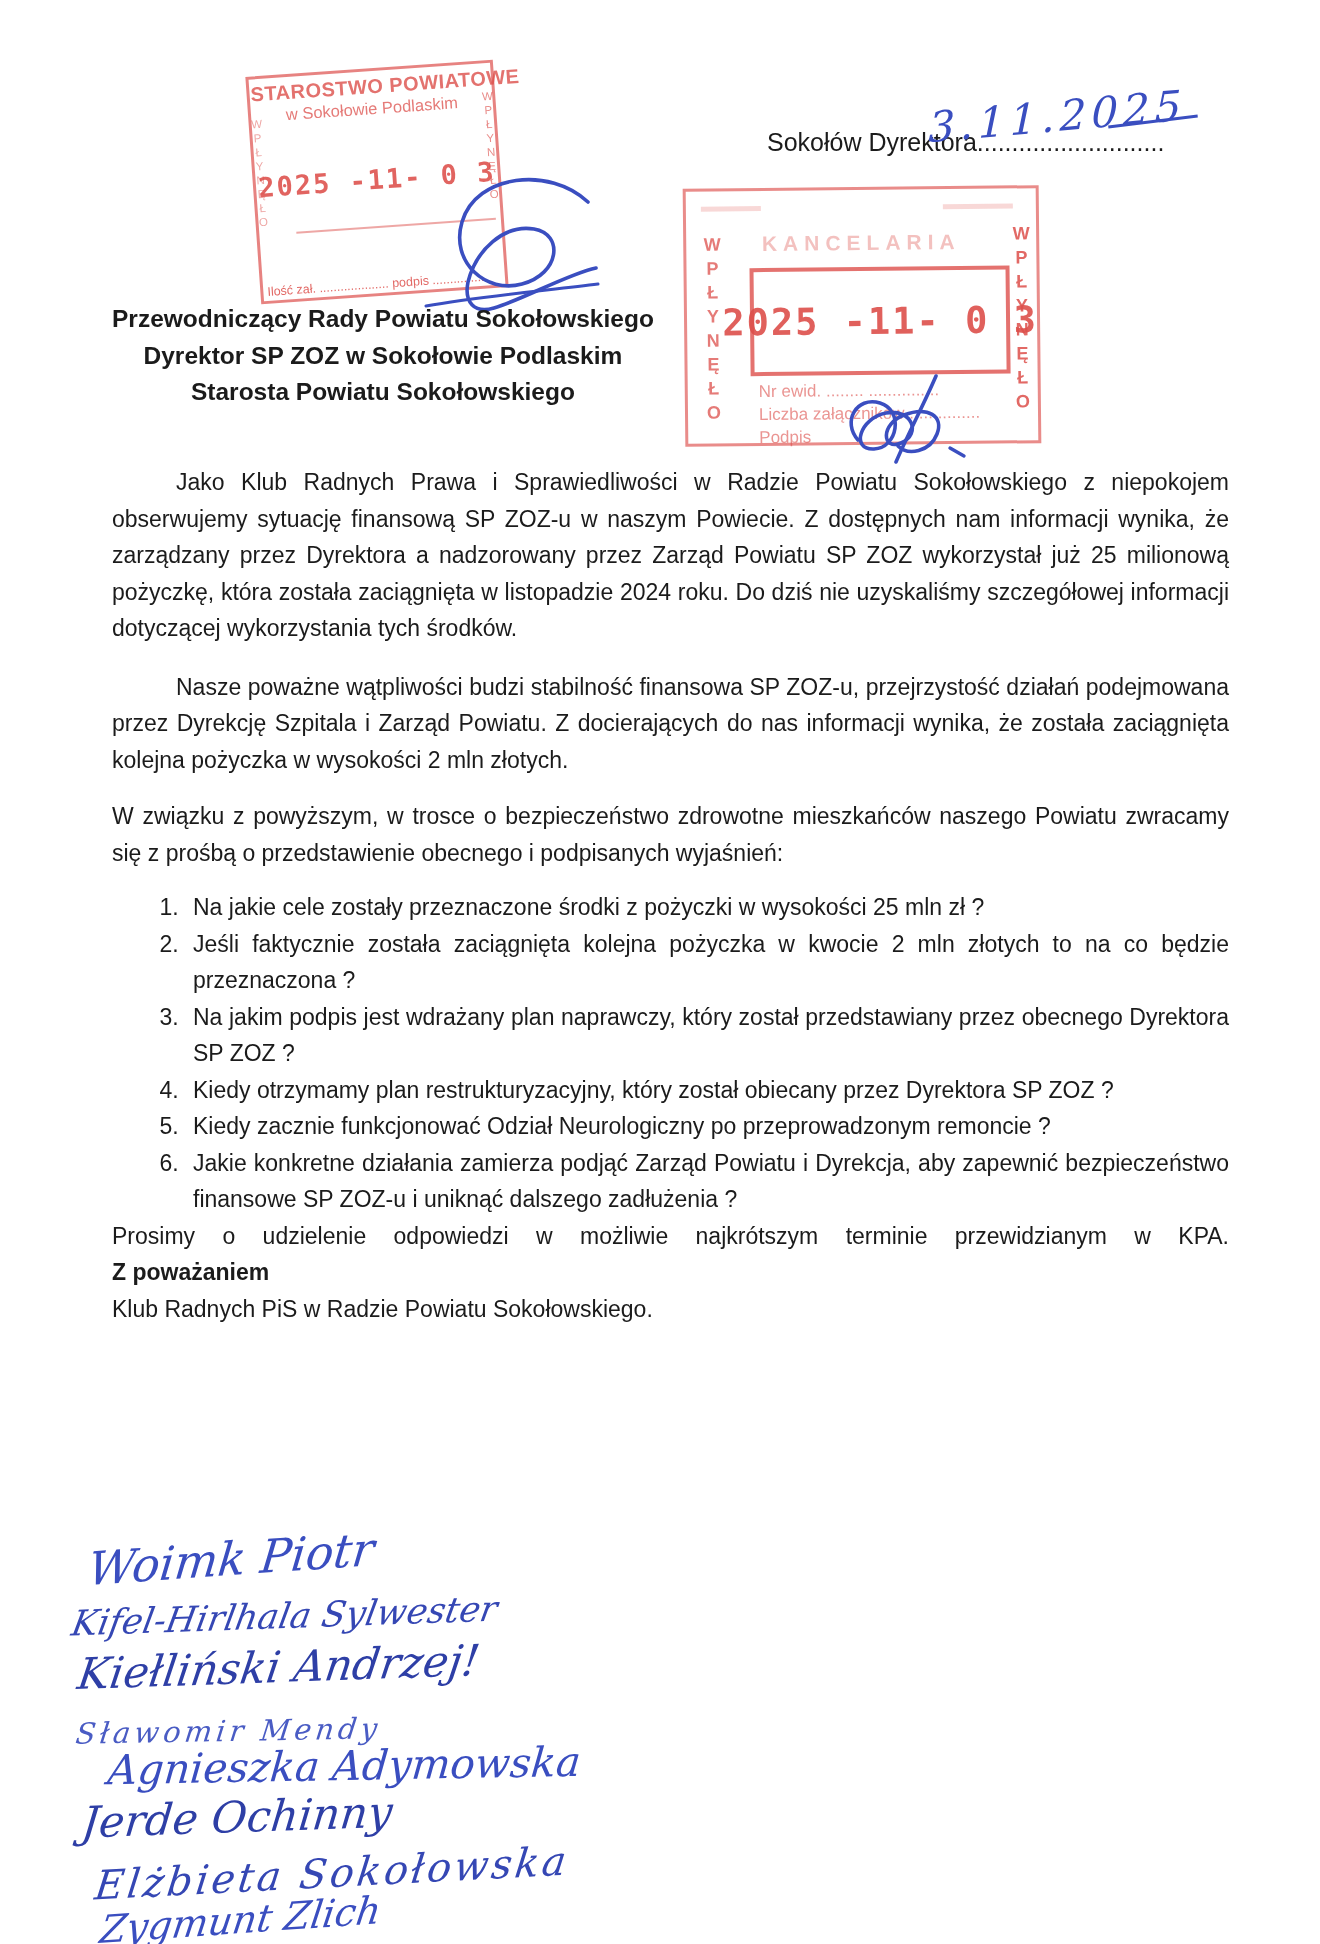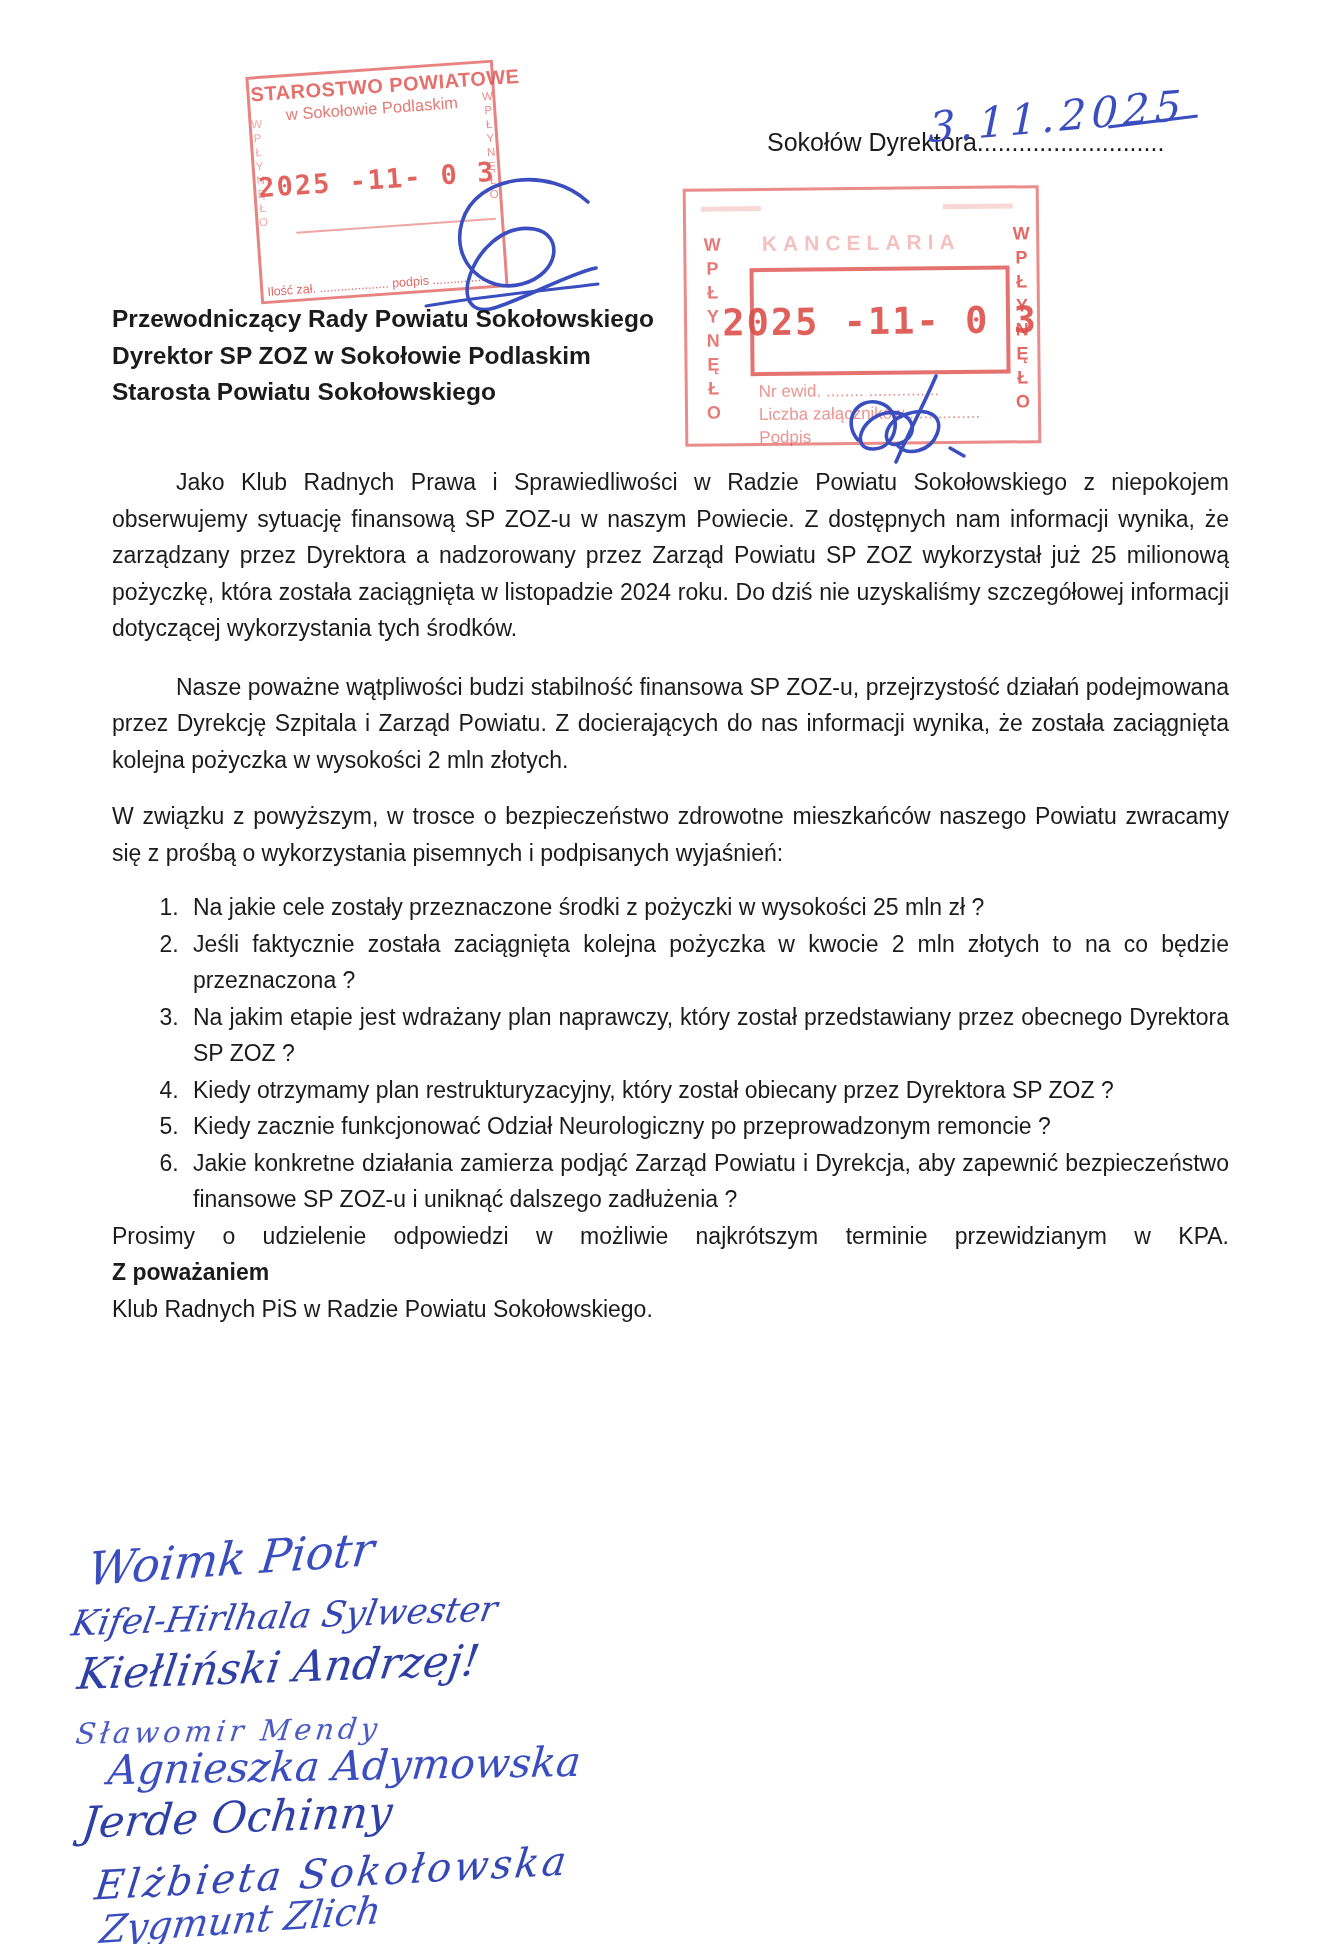--- a/index.html
+++ b/index.html
@@ -60,21 +60,21 @@
   .s2-left  { position:absolute; left:18px;  top:46px; font-size:18px; font-weight:bold;
     letter-spacing:4px; opacity:.75; }
   .s2-right { position:absolute; right:8px; top:38px; font-size:18px; font-weight:bold;
     letter-spacing:4px; opacity:.85; }
 
   .scribble { position:absolute; }
   .scribble svg { display:block; }
 
   
   .recipients { position:absolute; left:112px; top:301px; font-size:24.5px;
-    font-weight:bold; line-height:36.5px; }
+    font-weight:bold; line-height:36.5px;text-align:center; }
 
   
   .doc { position:absolute; left:112px; top:464px; width:1117px;
     font-size:23px; line-height:36.5px; text-align:justify; }
   .doc p { margin:0; }
   .p-indent { text-indent:64px; }
   .gap-a { margin-bottom:22px !important; }
   .gap-b { margin-bottom:20px !important; }
   .gap-c { margin-bottom:18px !important; }
   .doc ol { margin:0; padding-left:73px; }
@@ -151,25 +151,25 @@
 
   <div class="recipients">
     <div>Przewodniczący Rady Powiatu Sokołowskiego</div>
     <div>Dyrektor SP ZOZ w Sokołowie Podlaskim</div>
     <div>Starosta Powiatu Sokołowskiego</div>
   </div>
 
   <div class="doc">
     <p class="p-indent gap-a">Jako Klub Radnych Prawa i Sprawiedliwości w Radzie Powiatu Sokołowskiego z niepokojem obserwujemy sytuację finansową SP ZOZ-u w naszym Powiecie. Z dostępnych nam informacji wynika, że zarządzany przez Dyrektora a nadzorowany przez Zarząd Powiatu SP ZOZ wykorzystał już 25 milionową pożyczkę, która została zaciągnięta w listopadzie 2024 roku. Do dziś nie uzyskaliśmy szczegółowej informacji dotyczącej wykorzystania tych środków.</p>
     <p class="p-indent gap-b">Nasze poważne wątpliwości budzi stabilność finansowa SP ZOZ-u, przejrzystość działań podejmowana przez Dyrekcję Szpitala i Zarząd Powiatu. Z docierających do nas informacji wynika, że została zaciągnięta kolejna pożyczka w wysokości 2 mln złotych.</p>
-    <p class="gap-c">W związku z powyższym, w trosce o bezpieczeństwo zdrowotne mieszkańców naszego Powiatu zwracamy się z prośbą o wykorzystania pisemnych i podpisanych wyjaśnień:</p>
+    <p class="gap-c">W związku z powyższym, w trosce o bezpieczeństwo zdrowotne mieszkańców naszego Powiatu zwracamy się z prośbą o przedstawienie obecnego i podpisanych wyjaśnień:</p>
     <ol>
       <li>Na jakie cele zostały przeznaczone środki z pożyczki w wysokości 25 mln zł ?</li>
       <li>Jeśli faktycznie została zaciągnięta kolejna pożyczka w kwocie 2 mln złotych to na co będzie przeznaczona ?</li>
-      <li>Na jakim etapie jest wdrażany plan naprawczy, który został przedstawiany przez obecnego Dyrektora SP ZOZ ?</li>
+      <li>Na jakim podpis jest wdrażany plan naprawczy, który został przedstawiany przez obecnego Dyrektora SP ZOZ ?</li>
       <li>Kiedy otrzymamy plan restrukturyzacyjny, który został obiecany przez Dyrektora SP ZOZ ?</li>
       <li>Kiedy zacznie funkcjonować Odział Neurologiczny po przeprowadzonym remoncie ?</li>
       <li>Jakie konkretne  działania zamierza podjąć Zarząd Powiatu i Dyrekcja, aby zapewnić bezpieczeństwo finansowe SP ZOZ-u i uniknąć dalszego zadłużenia ?</li>
     </ol>
     <p class="closing">Prosimy o udzielenie odpowiedzi w możliwie najkrótszym terminie przewidzianym w KPA.</p>
     <p class="signoff">Z poważaniem</p>
     <p class="club">Klub Radnych PiS w Radzie Powiatu Sokołowskiego.</p>
   </div>
 
   <div class="sig sig-1">Woimk Piotr</div>

